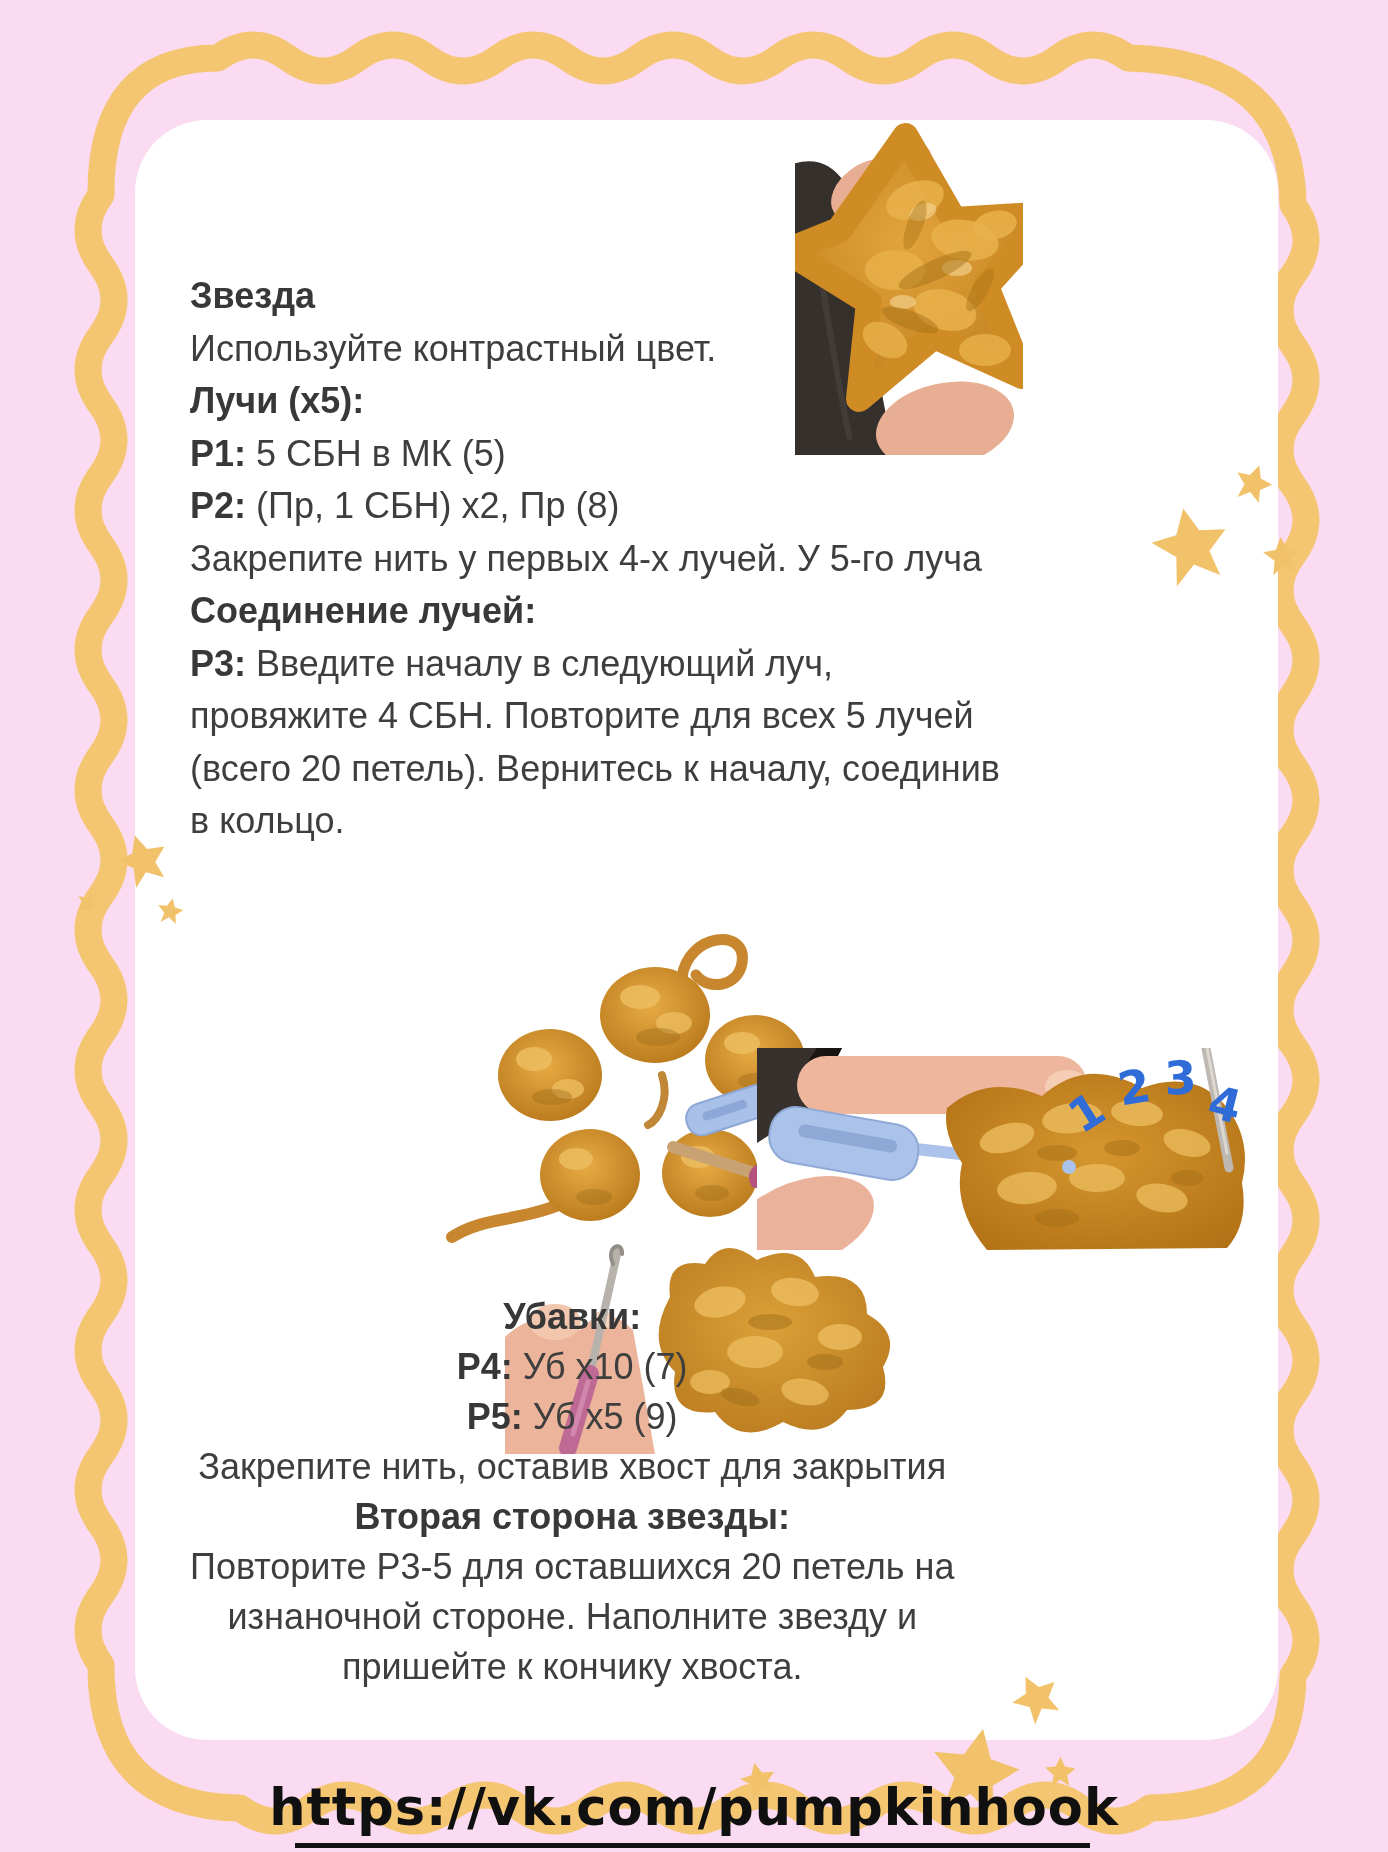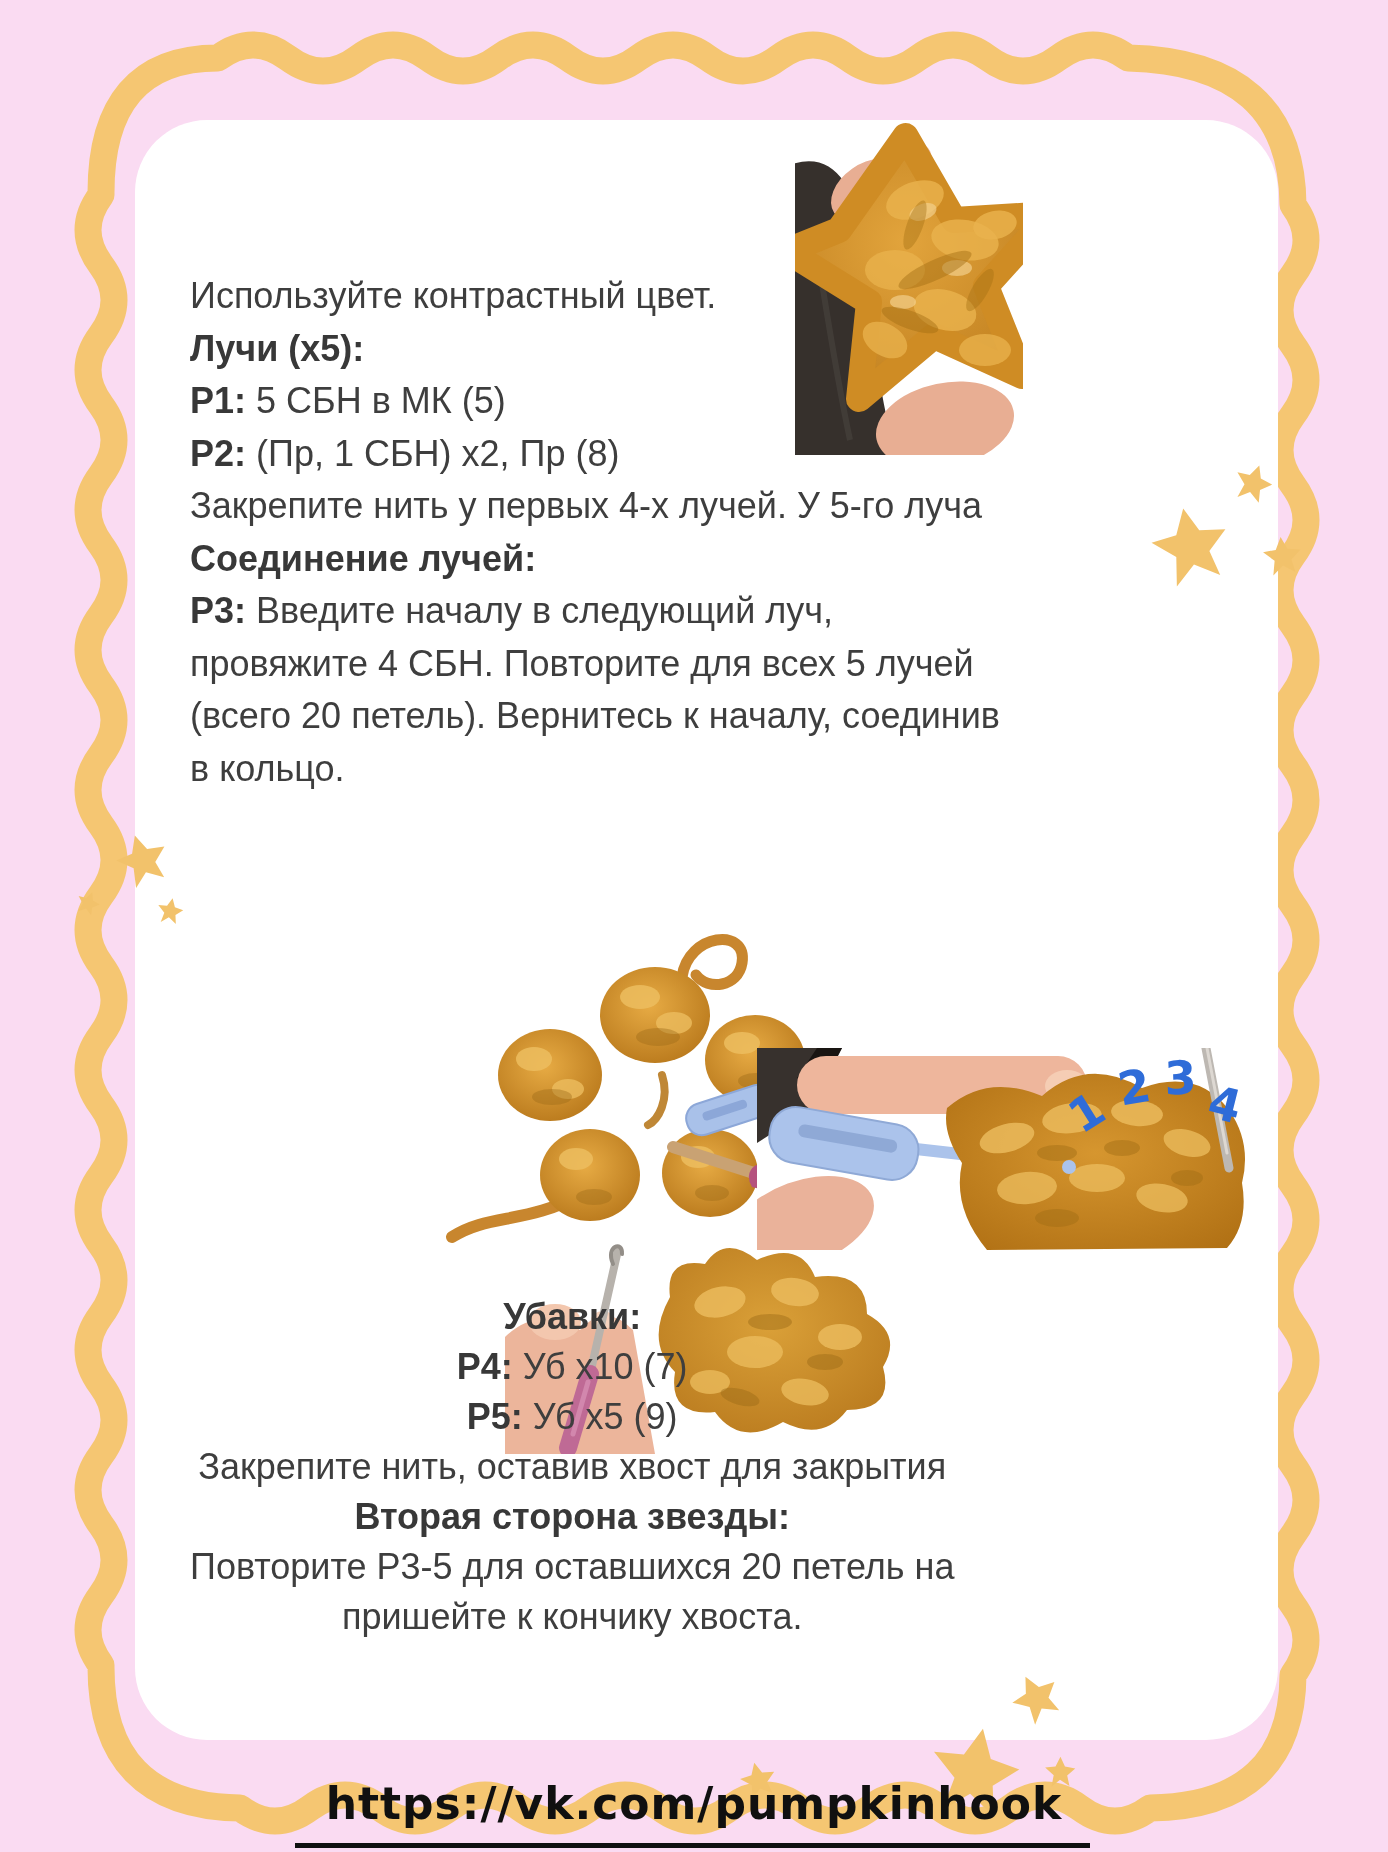--- a/index.html
+++ b/index.html
@@ -14,21 +14,21 @@
   .p3{left:757px;top:1048px;width:490px;height:202px;}
   .p4{left:505px;top:1242px;width:405px;height:212px;}
   .textblock{position:absolute;left:190px;z-index:4;color:#3e3e3e;font-size:36px;}
   .b1{top:270px;}
   .b1 .tline{line-height:52.5px;white-space:pre;}
   .b2{top:1292px;}
   .b2 .tline{line-height:50px;white-space:pre;text-align:center;}
   .tline b{font-weight:bold;color:#383838;}
   .decor{position:absolute;left:0;top:0;z-index:5;pointer-events:none;}
   .footer-url{position:absolute;left:0;right:0;top:1778px;text-align:center;z-index:6;
-              font-family:"DejaVu Sans",sans-serif;font-weight:bold;font-size:44px;
+              font-family:"DejaVu Sans",sans-serif;font-weight:bold;font-size:51px;
               color:#101010;letter-spacing:1px;}
   .footer-underline{position:absolute;left:295px;top:1843px;width:795px;height:5px;
                     background:#101010;z-index:6;}
 </style>
 </head>
 <body>
 
 <div class="canvas">
 
   <svg class="ribbon" width="1388" height="1852" viewBox="0 0 1388 1852">
@@ -71,20 +71,21 @@
       <ellipse cx="162" cy="148" rx="15" ry="8" fill="#f2cf8a" opacity="0.7"></ellipse>
       <ellipse cx="108" cy="182" rx="13" ry="7" fill="#f2cf8a" opacity="0.7"></ellipse>
       <ellipse cx="140" cy="150" rx="40" ry="10" transform="rotate(-25 140 150)" fill="#a26d12" opacity="0.45"></ellipse>
       <ellipse cx="115" cy="200" rx="30" ry="9" transform="rotate(20 115 200)" fill="#a26d12" opacity="0.45"></ellipse>
       <ellipse cx="185" cy="170" rx="24" ry="8" transform="rotate(-60 185 170)" fill="#a26d12" opacity="0.4"></ellipse>
       <ellipse cx="120" cy="105" rx="26" ry="8" transform="rotate(-70 120 105)" fill="#a26d12" opacity="0.4"></ellipse>
     </svg>
   </div>
 
   <div class="textblock b1">
+    <div class="tline"><b>Звезда</b><span></span></div>
     <div class="tline"><b></b><span>Используйте контрастный цвет.</span></div>
     <div class="tline"><b>Лучи (х5):</b><span></span></div>
     <div class="tline"><b>Р1:</b><span> 5 СБН в МК (5)</span></div>
     <div class="tline"><b>Р2:</b><span> (Пр, 1 СБН) х2, Пр (8)</span></div>
     <div class="tline"><b></b><span>Закрепите нить у первых 4-х лучей. У 5-го луча</span></div>
     <div class="tline"><b>Соединение лучей:</b><span></span></div>
     <div class="tline"><b>Р3:</b><span> Введите началу в следующий луч,</span></div>
     <div class="tline"><b></b><span>провяжите 4 СБН. Повторите для всех 5 лучей</span></div>
     <div class="tline"><b></b><span>(всего 20 петель). Вернитесь к началу, соединив</span></div>
     <div class="tline"><b></b><span>в кольцо.</span></div>
@@ -200,20 +201,21 @@
     </svg>
   </div>
 
   <div class="textblock b2">
     <div class="tline"><b>Убавки:</b><span></span></div>
     <div class="tline"><b>Р4:</b><span> Уб х10 (7)</span></div>
     <div class="tline"><b>Р5:</b><span> Уб х5 (9)</span></div>
     <div class="tline"><b></b><span>Закрепите нить, оставив хвост для закрытия</span></div>
     <div class="tline"><b>Вторая сторона звезды:</b><span></span></div>
     <div class="tline"><b></b><span>Повторите Р3-5 для оставшихся 20 петель на</span></div>
+    <div class="tline"><b></b><span>изнаночной стороне. Наполните звезду и</span></div>
     <div class="tline"><b></b><span>пришейте к кончику хвоста.</span></div>
   </div>
 
   <svg class="decor" width="1388" height="1852" viewBox="0 0 1388 1852">
     <defs>
       <path id="dstar" d="M1,-34 L11,-12 L34,-8 L16,8 L21,31 L0,17 L-19,33 L-14,7 L-33,-10 L-10,-12 Z" fill="#f2c26b"></path>
     </defs>
     <use href="#dstar" transform="translate(142,860) rotate(-18) scale(0.75)"></use>
     <use href="#dstar" transform="translate(170,911) rotate(10) scale(0.38)"></use>
     <use href="#dstar" transform="translate(88,903) rotate(20) scale(0.34)"></use>

